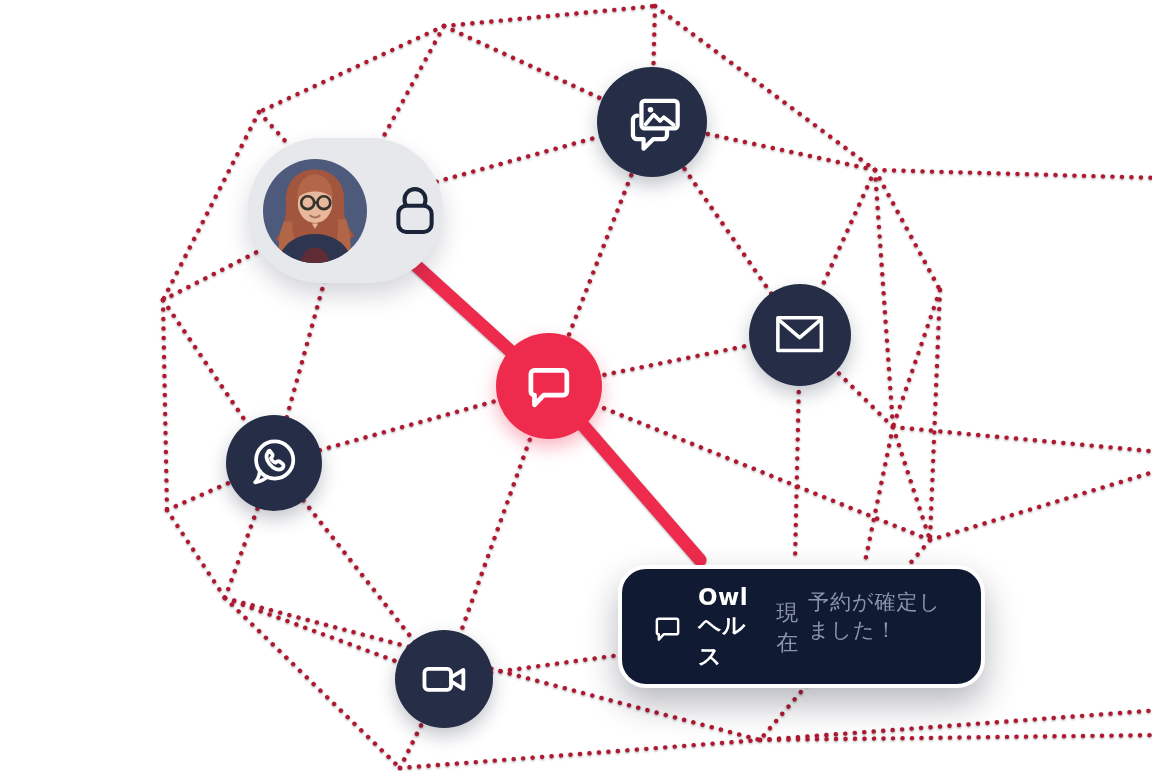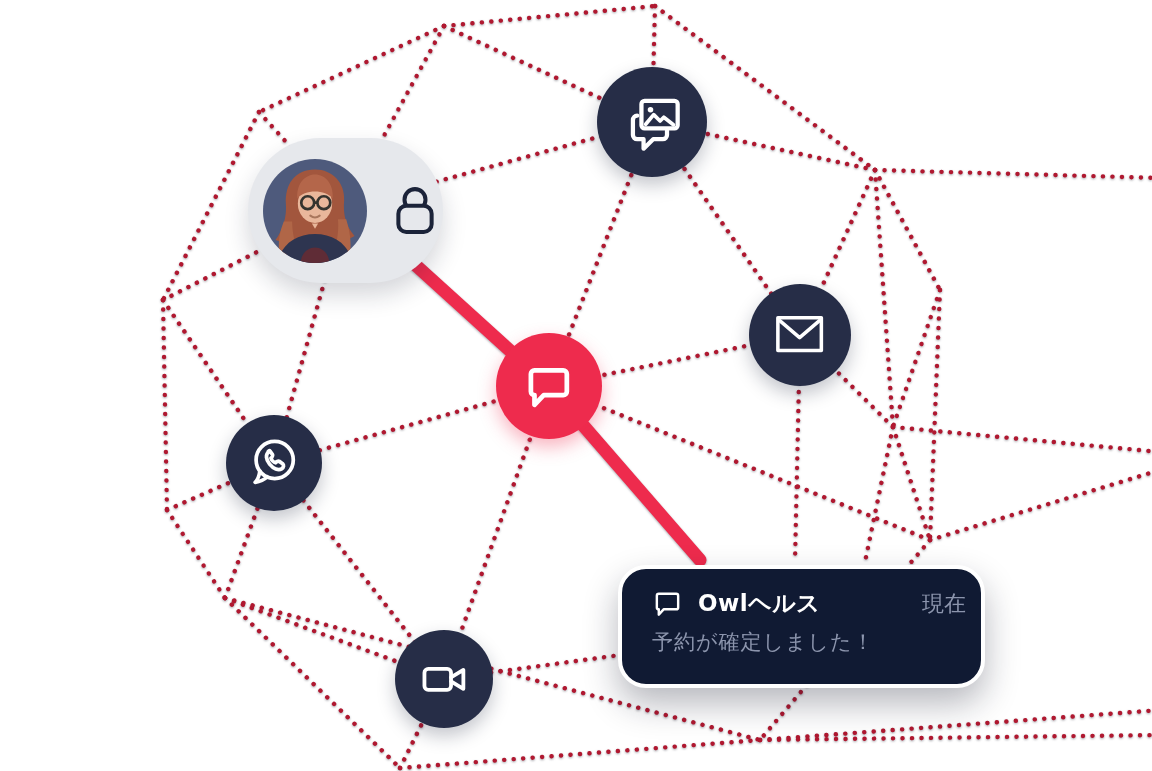--- a/index.html
+++ b/index.html
@@ -28,22 +28,22 @@
     border-radius:80px;display:flex;align-items:center;
     box-shadow:0 12px 24px rgba(20,26,50,0.18);}
   .avatar-wrap{width:104px;height:104px;margin-left:15px;flex:0 0 auto;}
   .avatar-wrap svg{width:100%;height:100%;display:block;}
   .lock-wrap{margin-left:20px;margin-right:28px;flex:0 0 auto;}
   .lock-wrap svg{width:56px;height:66px;display:block;}
   
   .notification{position:absolute;box-sizing:border-box;
     background:var(--card-bg,#101a33);
     border:4px solid #ffffff;border-radius:28px;
-    padding:19px 15px 16px 30px;color:#fff;
-    display:flex;flex-direction:column;gap:9px;
+    padding:19px 29px 16px 30px;color:#fff;
+    display:flex;flex-direction:row;gap:9px;
     box-shadow:0 16px 34px rgba(15,20,40,0.30);}
   .notif-head{display:flex;align-items:center;gap:15px;}
   .notif-head svg{width:31px;height:31px;flex:0 0 auto;}
   .notif-title{font-size:23px;font-weight:bold;letter-spacing:0.5px;}
   .notif-time{margin-left:auto;color:var(--muted-text,#8c95ad);font-size:22px;}
   .notif-body{color:var(--muted-text,#8c95ad);font-size:21px;letter-spacing:1px;}
 </style>
 </head>
 <body>
 

